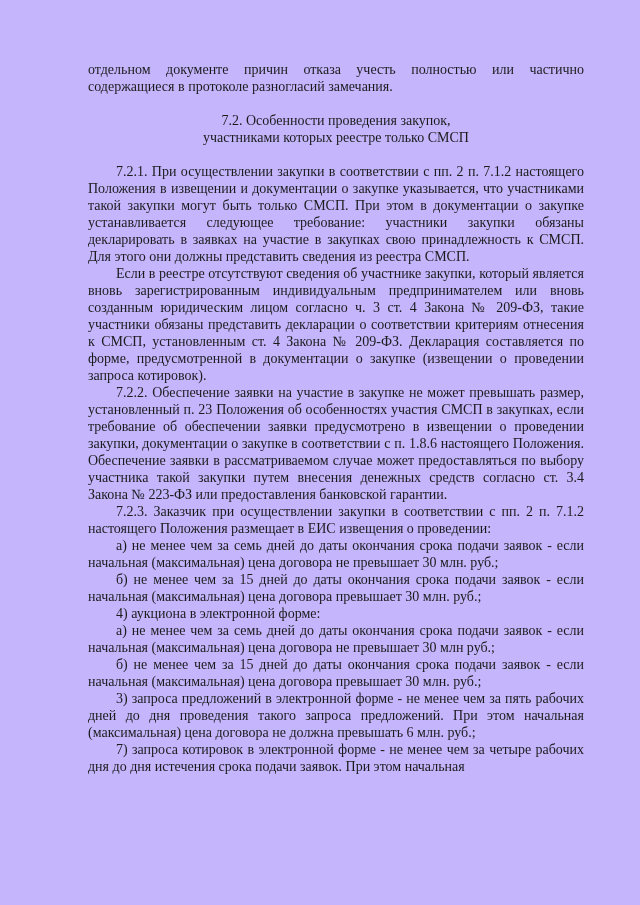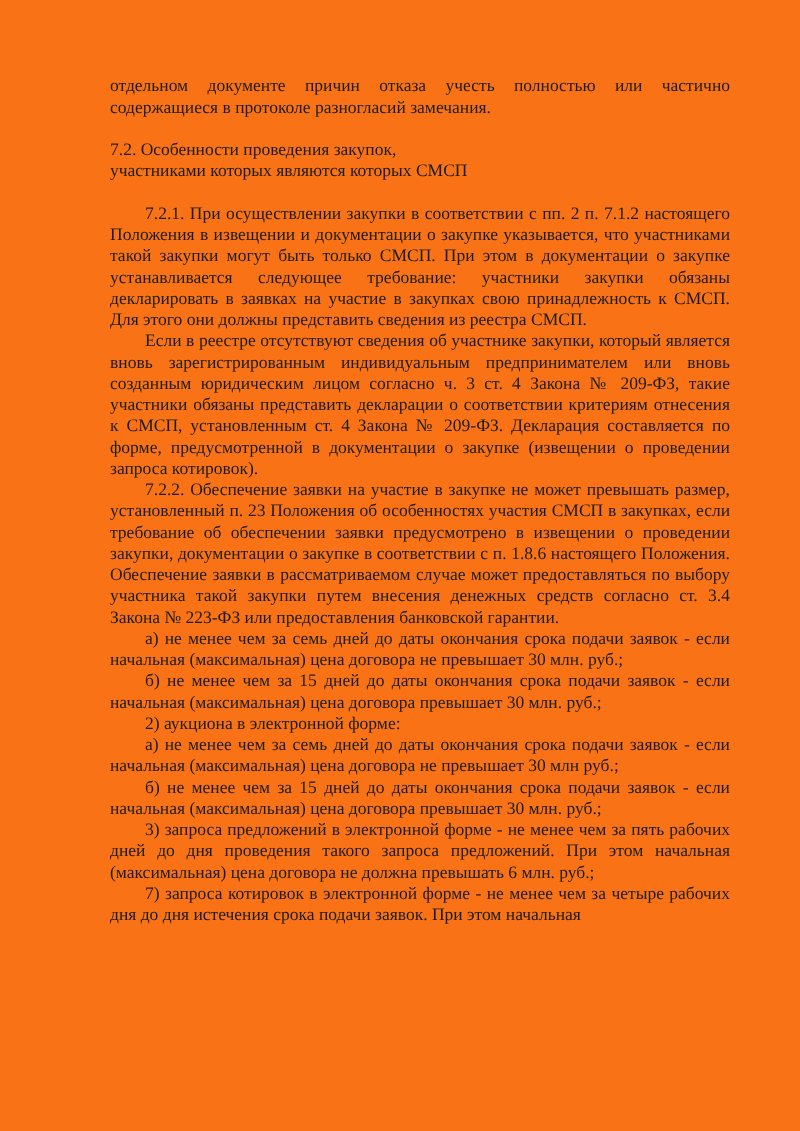--- a/index.html
+++ b/index.html
@@ -5,68 +5,69 @@
   html, body {
     margin: 0;
     padding: 0;
     background: #ffffff;
   }
   .page {
     position: relative;
     width: 640px;
     height: 905px;
     box-sizing: border-box;
-    background: #f97316;
+    background: #c4b5fd;
     padding: 61px 56px 0 88px;
     overflow: hidden;
     font-family: "Liberation Serif", "DejaVu Serif", serif;
     font-size: 14px;
     line-height: 17px;
     color: #1c1c1c;
   }
   .para {
     margin: 0;
     text-align: justify;
   }
   .para.indent {
     text-indent: 28px;
   }
   .heading {
     margin: 17px 0;
-    text-align: left;
+    text-align: center;
   }
   .heading div {
     white-space: nowrap;
   }
 </style>
 </head>
 <body>
 
 <div class="page">
 
   <p class="para">отдельном документе причин отказа учесть полностью или частично содержащиеся в протоколе разногласий замечания.</p>
 
   <div class="heading">
     <div>7.2. Особенности проведения закупок,</div>
-    <div>участниками которых являются которых СМСП</div>
+    <div>участниками которых реестре только СМСП</div>
   </div>
 
   <p class="para indent">7.2.1. При осуществлении закупки в соответствии с пп. 2 п. 7.1.2 настоящего Положения в извещении и документации о закупке указывается, что участниками такой закупки могут быть только СМСП. При этом в документации о закупке устанавливается следующее требование: участники закупки обязаны декларировать в заявках на участие в закупках свою принадлежность к СМСП. Для этого они должны представить сведения из реестра СМСП.</p>
 
   <p class="para indent">Если в реестре отсутствуют сведения об участнике закупки, который является вновь зарегистрированным индивидуальным предпринимателем или вновь созданным юридическим лицом согласно ч. 3 ст. 4 Закона № 209-ФЗ, такие участники обязаны представить декларации о соответствии критериям отнесения к СМСП, установленным ст. 4 Закона № 209-ФЗ. Декларация составляется по форме, предусмотренной в документации о закупке (извещении о проведении запроса котировок).</p>
 
   <p class="para indent">7.2.2. Обеспечение заявки на участие в закупке не может превышать размер, установленный п. 23 Положения об особенностях участия СМСП в закупках, если требование об обеспечении заявки предусмотрено в извещении о проведении закупки, документации о закупке в соответствии с п. 1.8.6 настоящего Положения. Обеспечение заявки в рассматриваемом случае может предоставляться по выбору участника такой закупки путем внесения денежных средств согласно ст. 3.4 Закона № 223-ФЗ или предоставления банковской гарантии.</p>
 
+  <p class="para indent">7.2.3. Заказчик при осуществлении закупки в соответствии с пп. 2 п. 7.1.2 настоящего Положения размещает в ЕИС извещения о проведении:</p>
 
 
   <p class="para indent">а) не менее чем за семь дней до даты окончания срока подачи заявок - если начальная (максимальная) цена договора не превышает 30 млн. руб.;</p>
 
   <p class="para indent">б) не менее чем за 15 дней до даты окончания срока подачи заявок - если начальная (максимальная) цена договора превышает 30 млн. руб.;</p>
 
-  <p class="para indent">2) аукциона в электронной форме:</p>
+  <p class="para indent">4) аукциона в электронной форме:</p>
 
   <p class="para indent">а) не менее чем за семь дней до даты окончания срока подачи заявок - если начальная (максимальная) цена договора не превышает 30 млн руб.;</p>
 
   <p class="para indent">б) не менее чем за 15 дней до даты окончания срока подачи заявок - если начальная (максимальная) цена договора превышает 30 млн. руб.;</p>
 
   <p class="para indent">3) запроса предложений в электронной форме - не менее чем за пять рабочих дней до дня проведения такого запроса предложений. При этом начальная (максимальная) цена договора не должна превышать 6 млн. руб.;</p>
 
   <p class="para indent">7) запроса котировок в электронной форме - не менее чем за четыре рабочих дня до дня истечения срока подачи заявок. При этом начальная</p>
 
 </div>

